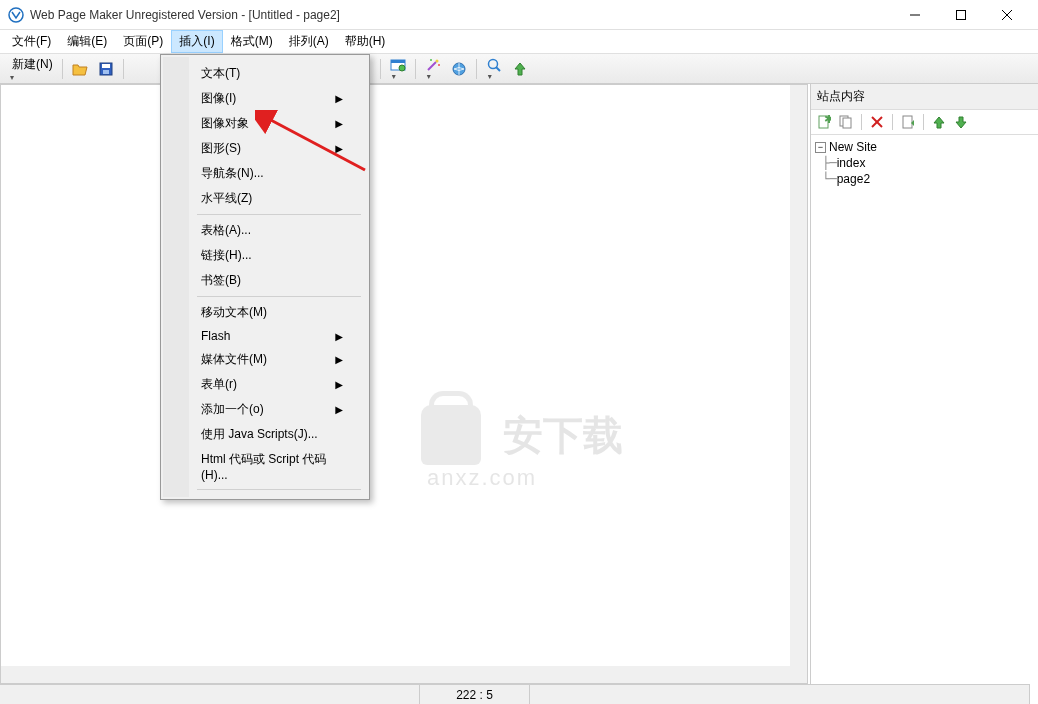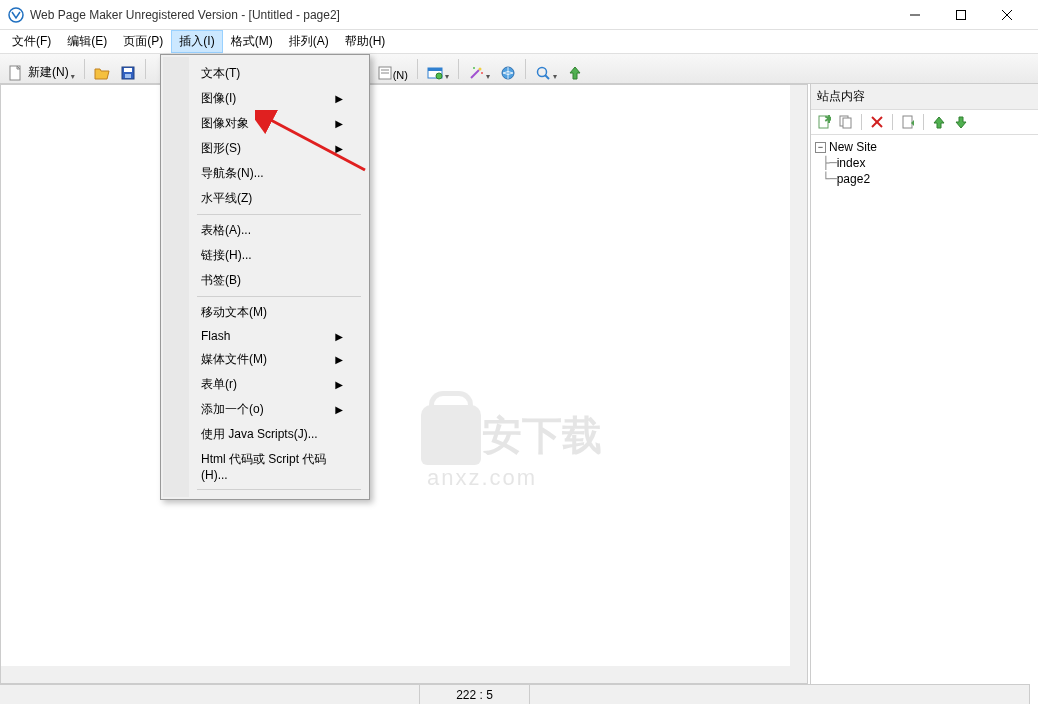--- a/index.html
+++ b/index.html
@@ -12,35 +12,35 @@
 .titlebar .win-btns { display: flex; }
 .titlebar .win-btn { width: 46px; height: 30px; display: flex; align-items: center; justify-content: center; cursor: default; }
 
 
 .menubar { height: 24px; background: #fff; display: flex; align-items: center; padding: 0 4px; border-bottom: 1px solid #e0e0e0; }
 .menubar .menu-item { padding: 3px 8px; cursor: default; }
 .menubar .menu-item.active { background: #cce8ff; border: 1px solid #99d1ff; padding: 2px 7px; }
 
 
 .toolbar { height: 30px; background: linear-gradient(#f8f8f8, #eaeaea); display: flex; align-items: center; padding: 0 4px; border-bottom: 1px solid #ccc; gap: 2px; }
-.toolbar .tb-btn { height: 24px; min-width: 24px; padding: 0 4px; display: flex; align-items: flex-end; justify-content: center; cursor: default; border-radius: 2px; position: relative; }
+.toolbar .tb-btn { height: 24px; min-width: 24px; padding: 0 4px; display: flex; align-items: flex-start; justify-content: center; cursor: default; border-radius: 2px; position: relative; flex-direction: column; }
 .toolbar .tb-btn .lbl { margin-left: 4px; }
 .toolbar .sep { width: 1px; height: 20px; background: #ccc; margin: 0 3px; }
 .toolbar .dd-arrow { font-size: 8px; margin-left: 2px; color: #555; }
 
 
 .main { position: absolute; top: 84px; left: 0; right: 0; bottom: 20px; display: flex; }
 .canvas-area { flex: 1; background: #fff; border: 1px solid #ccc; margin: 0 2px 0 0; position: relative; overflow: auto; }
 .canvas-area .vscroll { position: absolute; right: 0; top: 0; bottom: 17px; width: 17px; background: #f0f0f0; }
 .canvas-area .hscroll { position: absolute; left: 0; right: 17px; bottom: 0; height: 17px; background: #f0f0f0; }
 .canvas-area .corner { position: absolute; right: 0; bottom: 0; width: 17px; height: 17px; background: #f0f0f0; }
 
 
 .watermark { position: absolute; left: 420px; top: 320px; opacity: 0.25; color: #888; pointer-events: none; }
-.watermark .wm-row { display: flex; align-items: center; gap: 1px; }
+.watermark .wm-row { display: flex; align-items: center; gap: 22px; }
 .watermark .wm-icon { width: 60px; height: 60px; background: #b0b0b0; border-radius: 10px 10px 6px 6px; position: relative; }
 .watermark .wm-icon::before { content: ""; position: absolute; width: 34px; height: 20px; border: 5px solid #b0b0b0; border-bottom: none; border-radius: 14px 14px 0 0; top: -14px; left: 8px; }
 .watermark .wm-text1 { font-size: 40px; font-weight: bold; color: #999; }
 .watermark .wm-text2 { font-size: 22px; color: #999; letter-spacing: 2px; }
 
 
 .sidebar { width: 228px; background: #f4f4f4; border-left: 1px solid #ccc; display: flex; flex-direction: column; }
 .sidebar .sb-header { padding: 4px 6px; background: #f0f0f0; border-bottom: 1px solid #ddd; }
 .sidebar .sb-tabs { display: flex; background: #f0f0f0; }
 .sidebar .sb-tab { padding: 3px 12px; border: 1px solid #ccc; background: #fff; margin-right: -1px; cursor: default; position: relative; top: 1px; }

